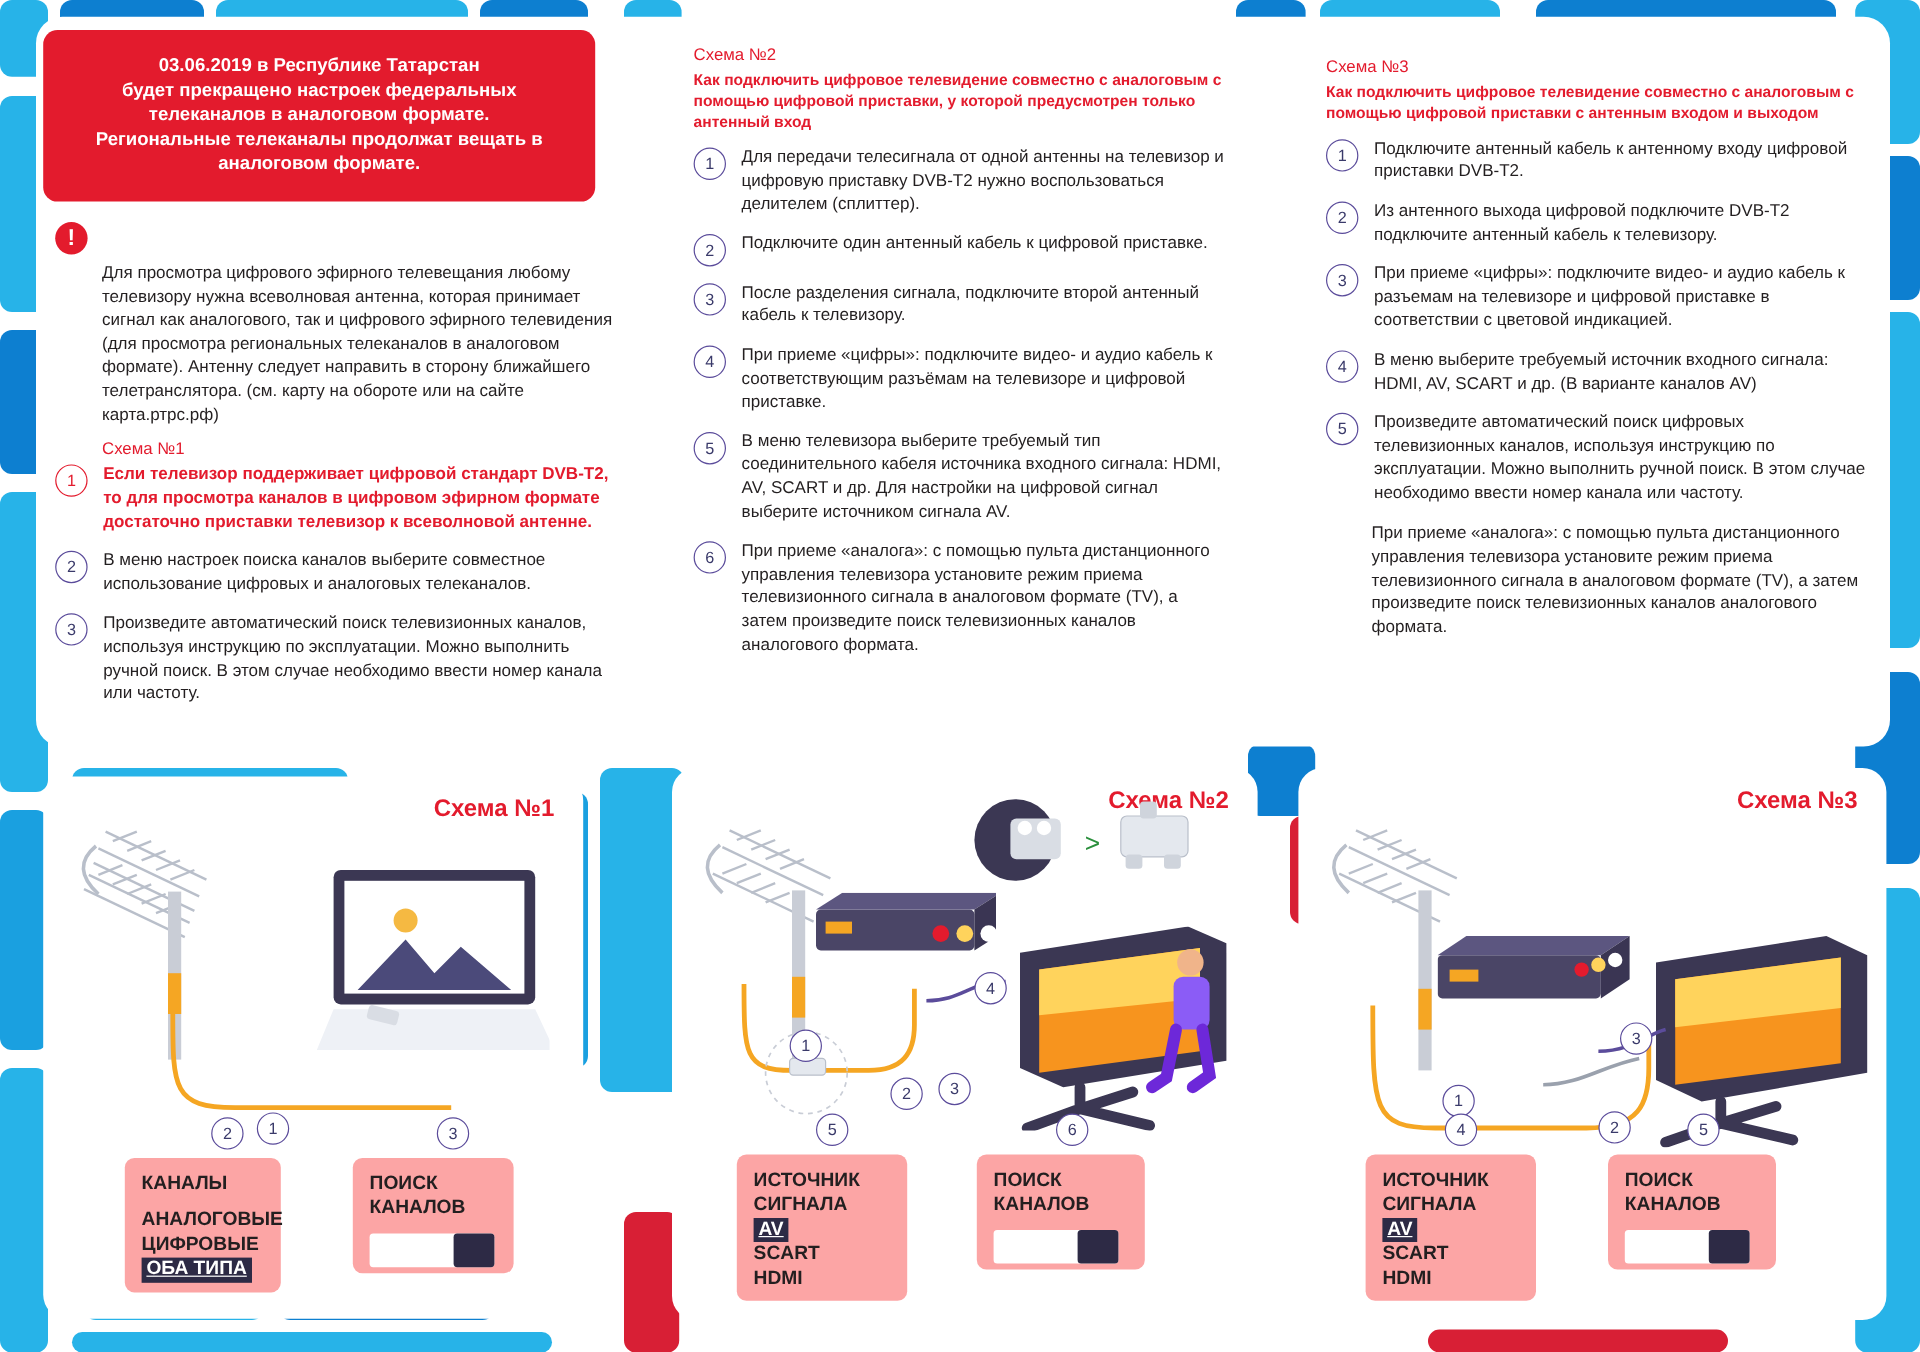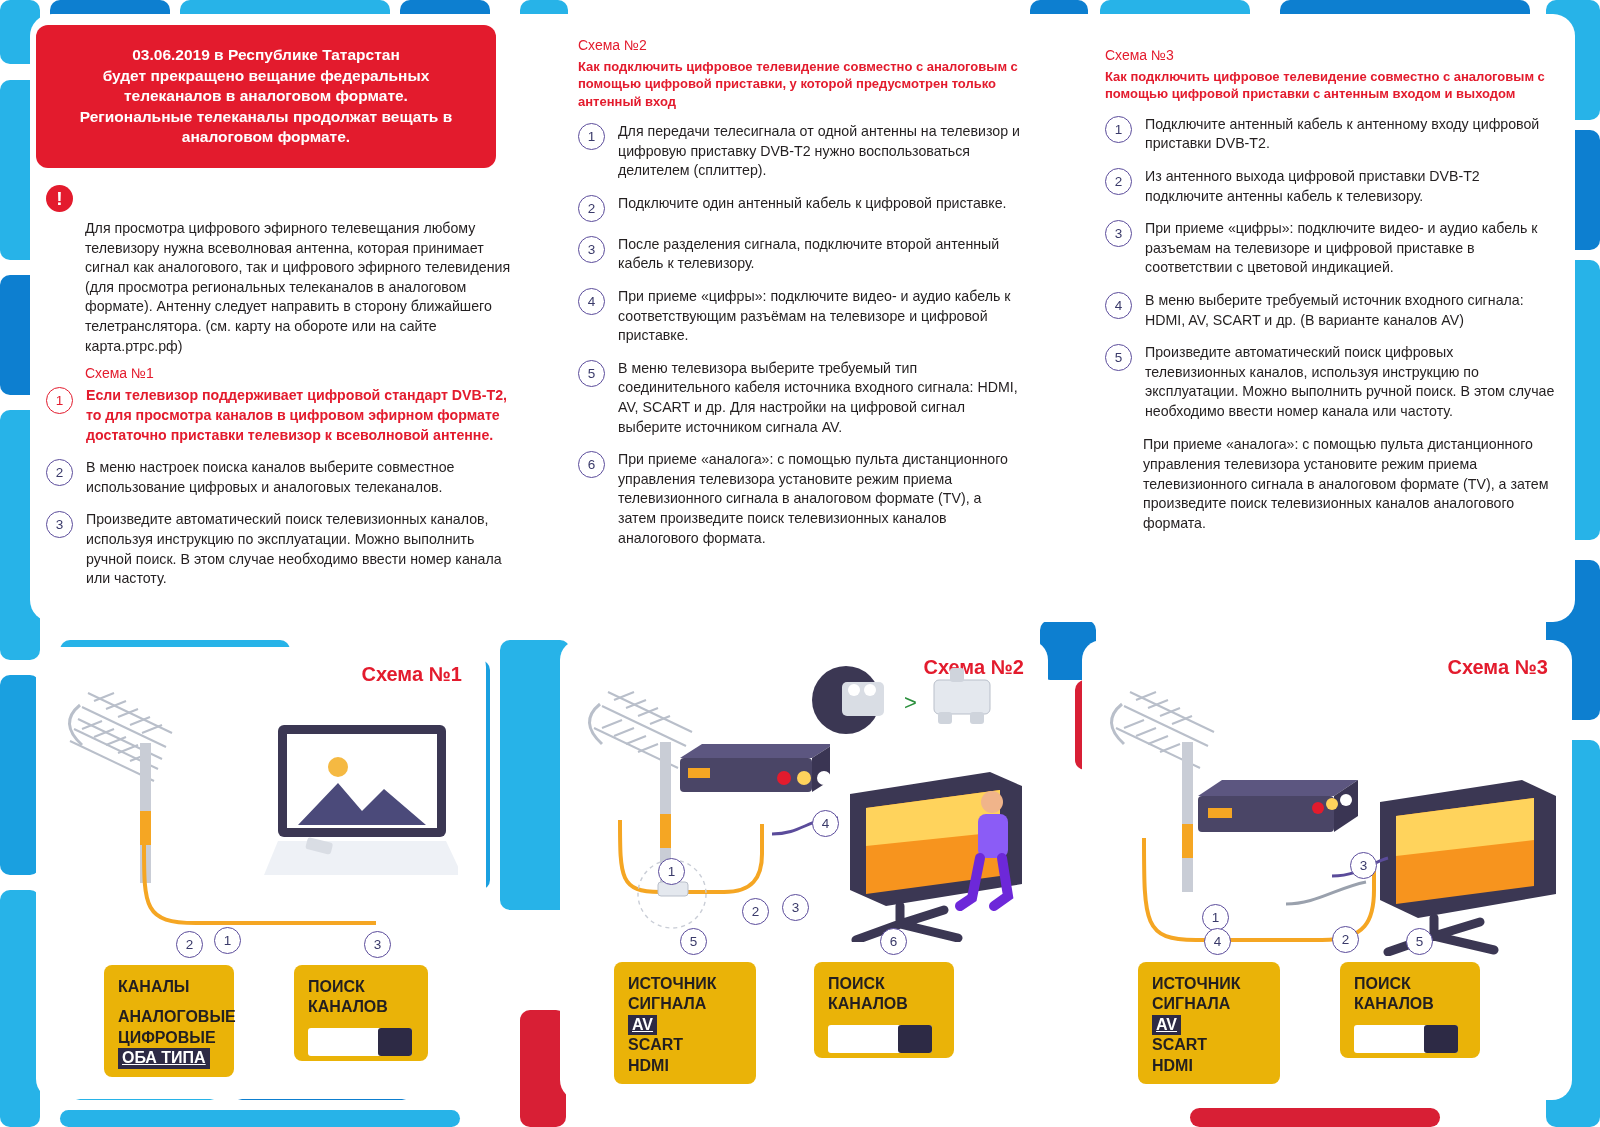--- a/index.html
+++ b/index.html
@@ -64,21 +64,21 @@
 
   
   .sbox{position:absolute;background:#fff;border-radius:20px;overflow:hidden;}
   .sbox-label{
     position:absolute;right:24px;top:16px;color:#e31b2d;
     font-size:20px;font-weight:bold;
   }
 
   
   .ybox{
-    position:absolute;background:#eab308;border-radius:8px;
+    position:absolute;background:#fca5a5;border-radius:8px;
     box-sizing:border-box;padding:12px 14px;
     font-size:16px;font-weight:bold;color:#231f20;line-height:1.28;
   }
   .ybox .ln{display:block;}
   .ybox .hl{background:#2d2a45;color:#fff;display:inline-block;padding:0 4px;text-decoration:underline;}
   .ybox-cap{
     position:absolute;width:25px;height:25px;border-radius:50%;
     border:1.4px solid #5b4c9b;color:#3a3a6a;background:#fff;
     display:flex;align-items:center;justify-content:center;font-size:13.5px;
   }
@@ -132,21 +132,21 @@
   <div class="blk c1" style="left:1040px;top:620px;width:56px;height:60px;"></div>
   <div class="blk c4" style="left:1190px;top:1108px;width:250px;height:19px;"></div>
   <div class="blk c2" style="left:60px;top:1110px;width:400px;height:17px;"></div>
 </div>
 
 <div class="card top"></div>
 
 <div class="red-banner">
   <p>
     <span>03.06.2019 в Республике Татарстан</span><br>
-    <span>будет прекращено вещание федеральных</span><br>
+    <span>будет прекращено настроек федеральных</span><br>
     <span>телеканалов в аналоговом формате.</span><br>
     <span>Региональные телеканалы продолжат вещать в</span><br>
     <span>аналоговом формате.</span>
   </p>
 </div>
 
 <div class="col col-1">
   <div class="warn-row">
     <div class="warn-icon">!</div>
     <div class="warn-text">Для просмотра цифрового эфирного телевещания любому телевизору нужна всеволновая антенна, которая принимает сигнал как аналогового, так и цифрового эфирного телевидения (для просмотра региональных телеканалов в аналоговом формате). Антенну следует направить в сторону ближайшего телетранслятора. (см. карту на обороте или на сайте карта.ртрс.рф)</div>
@@ -201,21 +201,21 @@
 <div class="col col-3">
   <div class="scheme-title">Схема №3</div>
   <div class="scheme-sub">Как подключить цифровое телевидение совместно с аналоговым с помощью цифровой приставки с антенным входом и выходом</div>
 
   <div class="step">
     <div class="bullet">1</div>
     <div class="txt">Подключите антенный кабель к антенному входу цифровой приставки DVB-T2.</div>
   </div>
   <div class="step">
     <div class="bullet">2</div>
-    <div class="txt">Из антенного выхода цифровой приставки DVB-T2 подключите антенны кабель к телевизору.</div>
+    <div class="txt">Из антенного выхода цифровой подключите DVB-T2 подключите антенный кабель к телевизору.</div>
   </div>
   <div class="step">
     <div class="bullet">3</div>
     <div class="txt">При приеме «цифры»: подключите видео- и аудио кабель к разъемам на телевизоре и цифровой приставке в соответствии с цветовой индикацией.</div>
   </div>
   <div class="step">
     <div class="bullet">4</div>
     <div class="txt">В меню выберите требуемый источник входного сигнала: HDMI, AV, SCART и др. (В варианте каналов AV)</div>
   </div>
   <div class="step">

